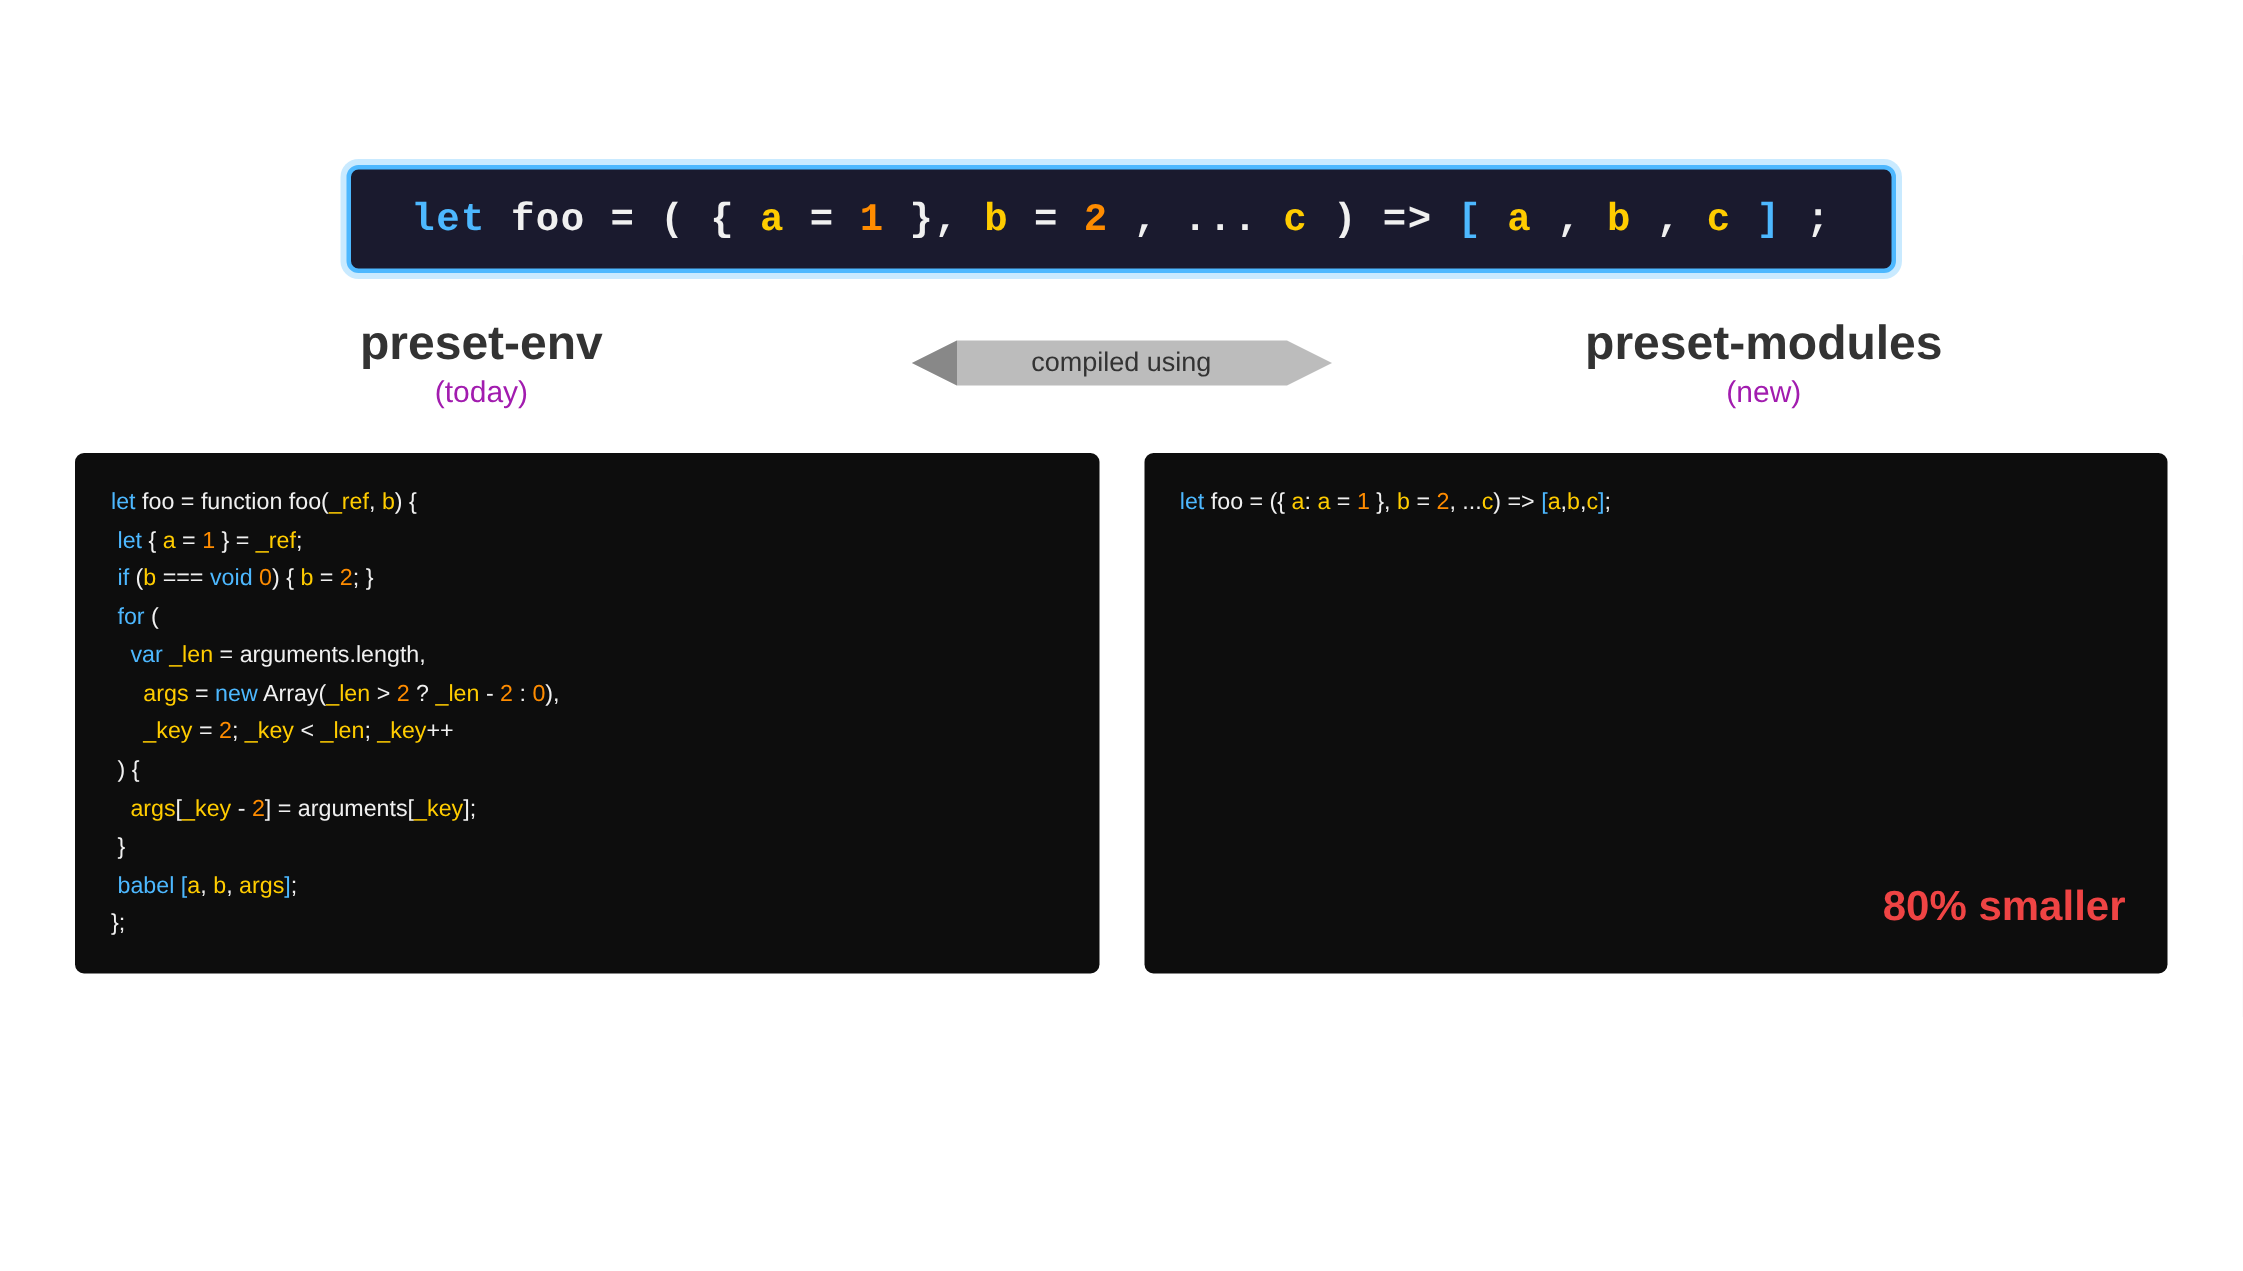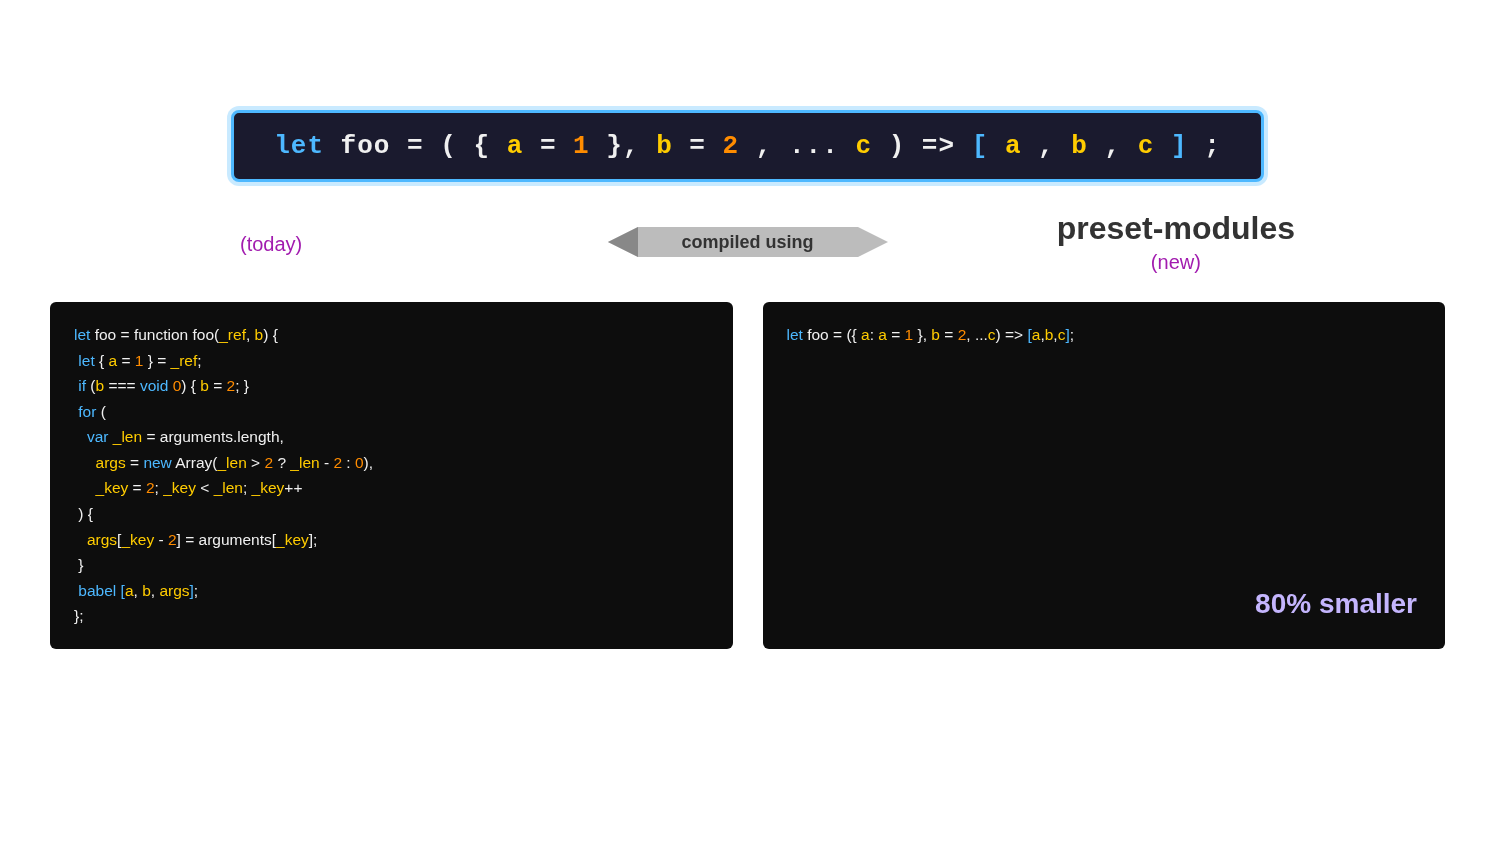--- a/index.html
+++ b/index.html
@@ -96,21 +96,21 @@
       width: 100%;
       height: 100%;
     }
 
     .arrow-text {
       position: absolute;
       top: 50%;
       left: 50%;
       transform: translate(-50%, -50%);
       font-size: 18px;
-      font-weight: bold;
+      font-weight: normal;
       color: #333;
       white-space: nowrap;
       z-index: 2;
     }
 
     
     .bottom-panels {
       display: flex;
       width: 100%;
       margin-top: 30px;
@@ -137,21 +137,21 @@
     .code-panel .c-name { color: #ffcc00; }
     .code-panel .c-white { color: #f0f0f0; }
     .code-panel .c-bracket-blue { color: #4db8ff; }
 
     .smaller-badge {
       position: absolute;
       bottom: 22px;
       right: 28px;
       font-size: 28px;
       font-weight: bold;
-      color: #c4b5fd;
+      color: #ef4444;
       margin-top: 47px;
     }
 
     
     .footer {
       position: absolute;
       bottom: 28px;
       left: 0;
       right: 0;
       display: flex;
@@ -202,20 +202,21 @@
     <span class="kw-white">,</span>
     <span class="kw-a">b</span>
     <span class="kw-white">,</span>
     <span class="kw-a">c</span>
     <span class="kw-bracket">]</span>
     <span class="kw-white">;</span>
   </div>
 
   <div class="middle-section">
     <div class="label-left">
+      <div class="label-title">preset-env</div>
       <div class="label-subtitle">(today)</div>
     </div>
 
     <div class="arrow-shape">
       <div class="double-arrow">
         <svg viewBox="0 0 280 60" xmlns="http://www.w3.org/2000/svg">
 
           <polygon points="30,15 250,15 280,30 250,45 30,45 0,30" fill="#b0b0b0" opacity="0.85"></polygon>
 
           <polygon points="0,30 30,15 30,45" fill="#888"></polygon>

